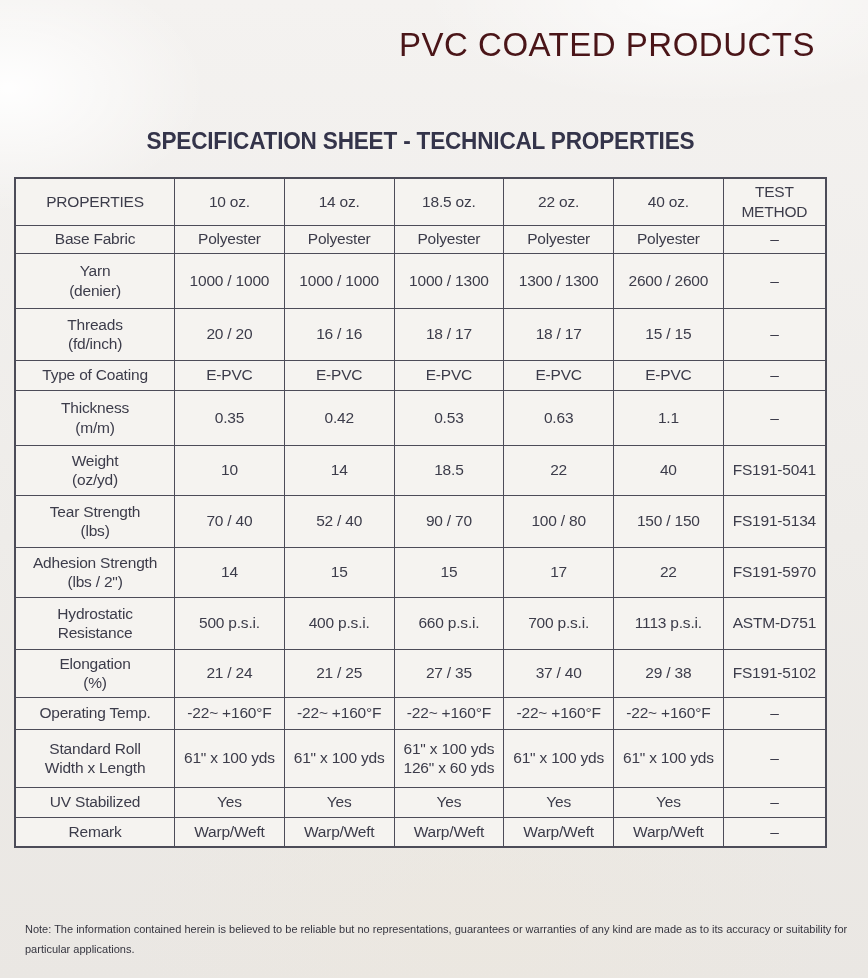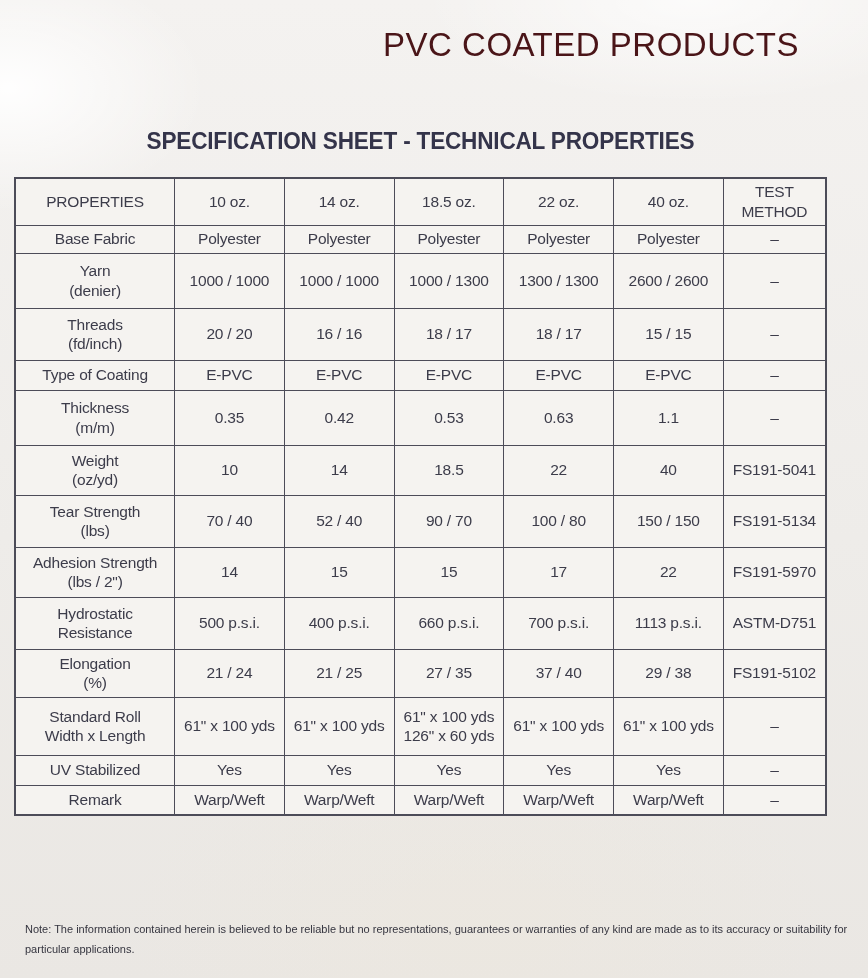--- a/index.html
+++ b/index.html
@@ -10,21 +10,21 @@
   }
   .page{
     position:relative;width:868px;height:978px;overflow:hidden;
     background-image:
       radial-gradient(ellipse 320px 200px at 1% 9%, rgba(255,255,255,0.95), rgba(255,255,255,0) 62%),
       radial-gradient(ellipse 420px 160px at 80% 0%, rgba(255,255,255,0.7), rgba(255,255,255,0) 65%),
       radial-gradient(ellipse 500px 300px at 55% 95%, rgba(237,231,220,0.45), rgba(237,231,220,0) 70%),
       linear-gradient(180deg,#f4f2f0 0%,#eeece9 55%,#eae7e3 100%);
   }
   .page-title{
-    position:absolute;top:26px;left:330px;width:522px;
+    position:absolute;top:26px;left:346px;width:522px;
     margin:0;text-align:center;
     font-size:33px;font-weight:400;letter-spacing:0.5px;
     color:#4a1518;white-space:nowrap;
   }
   .sheet-heading{
     position:absolute;top:127px;left:14px;width:813px;
     margin:0;text-align:center;
     font-size:24px;font-weight:700;letter-spacing:-0.2px;
     color:#34344a;
     transform:scaleX(0.94);transform-origin:center center;
@@ -183,20 +183,29 @@
         <tr class="r10">
           <td>Elongation
 (%)</td>
           <td>21 / 24</td>
           <td>21 / 25</td>
           <td>27 / 35</td>
           <td>37 / 40</td>
           <td>29 / 38</td>
           <td>FS191-5102</td>
         </tr>
+        <tr class="r11">
+          <td>Operating Temp.</td>
+          <td>-22~ +160°F</td>
+          <td>-22~ +160°F</td>
+          <td>-22~ +160°F</td>
+          <td>-22~ +160°F</td>
+          <td>-22~ +160°F</td>
+          <td>–</td>
+        </tr>
         <tr class="r12">
           <td>Standard Roll
 Width x Length</td>
           <td>61" x 100 yds</td>
           <td>61" x 100 yds</td>
           <td>61" x 100 yds
 126" x 60 yds</td>
           <td>61" x 100 yds</td>
           <td>61" x 100 yds</td>
           <td>–</td>

